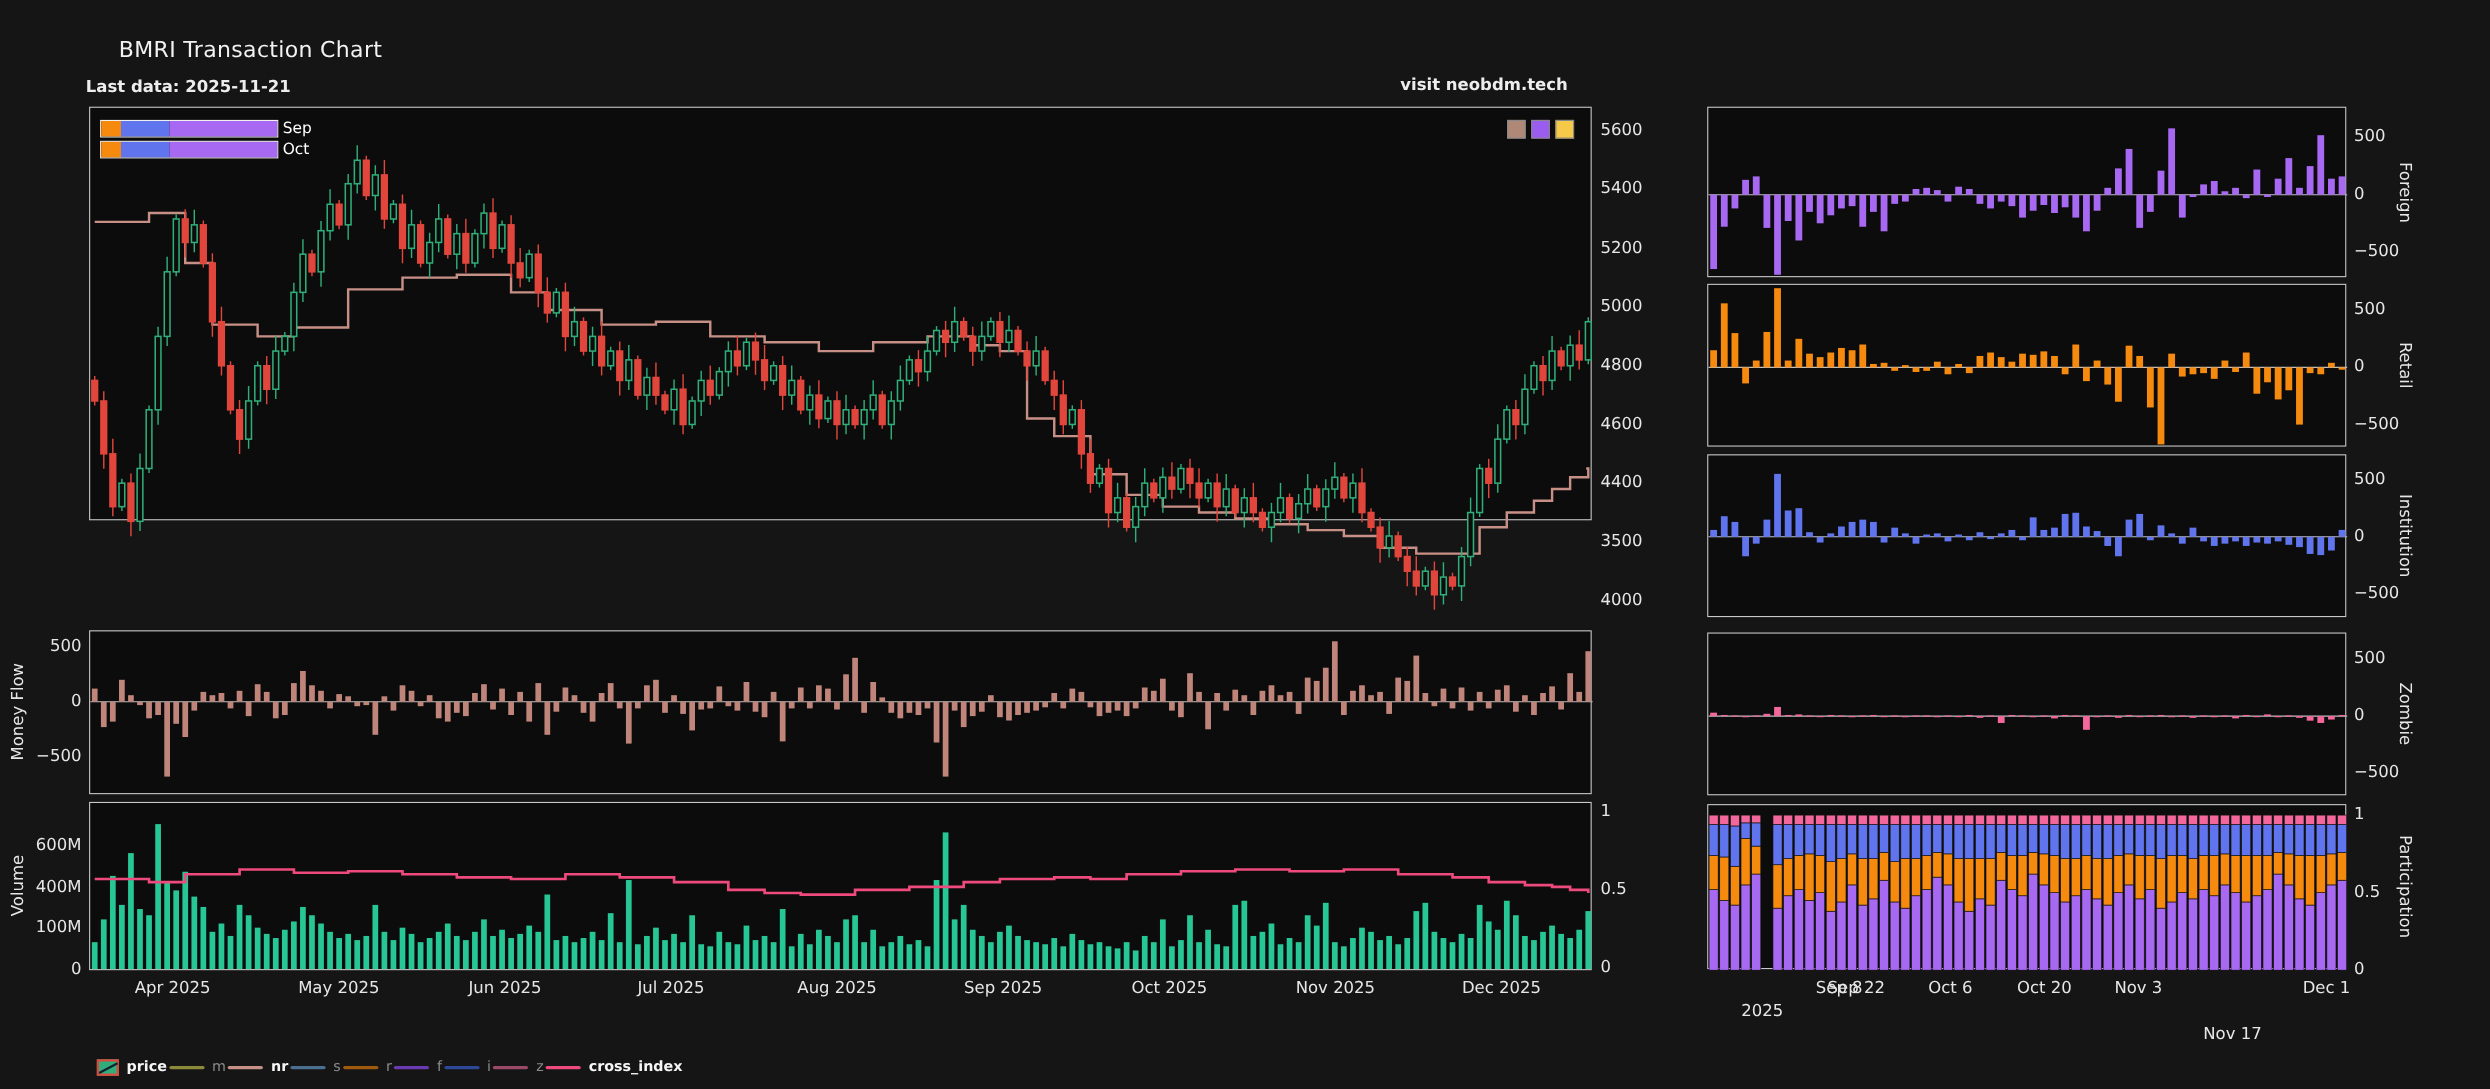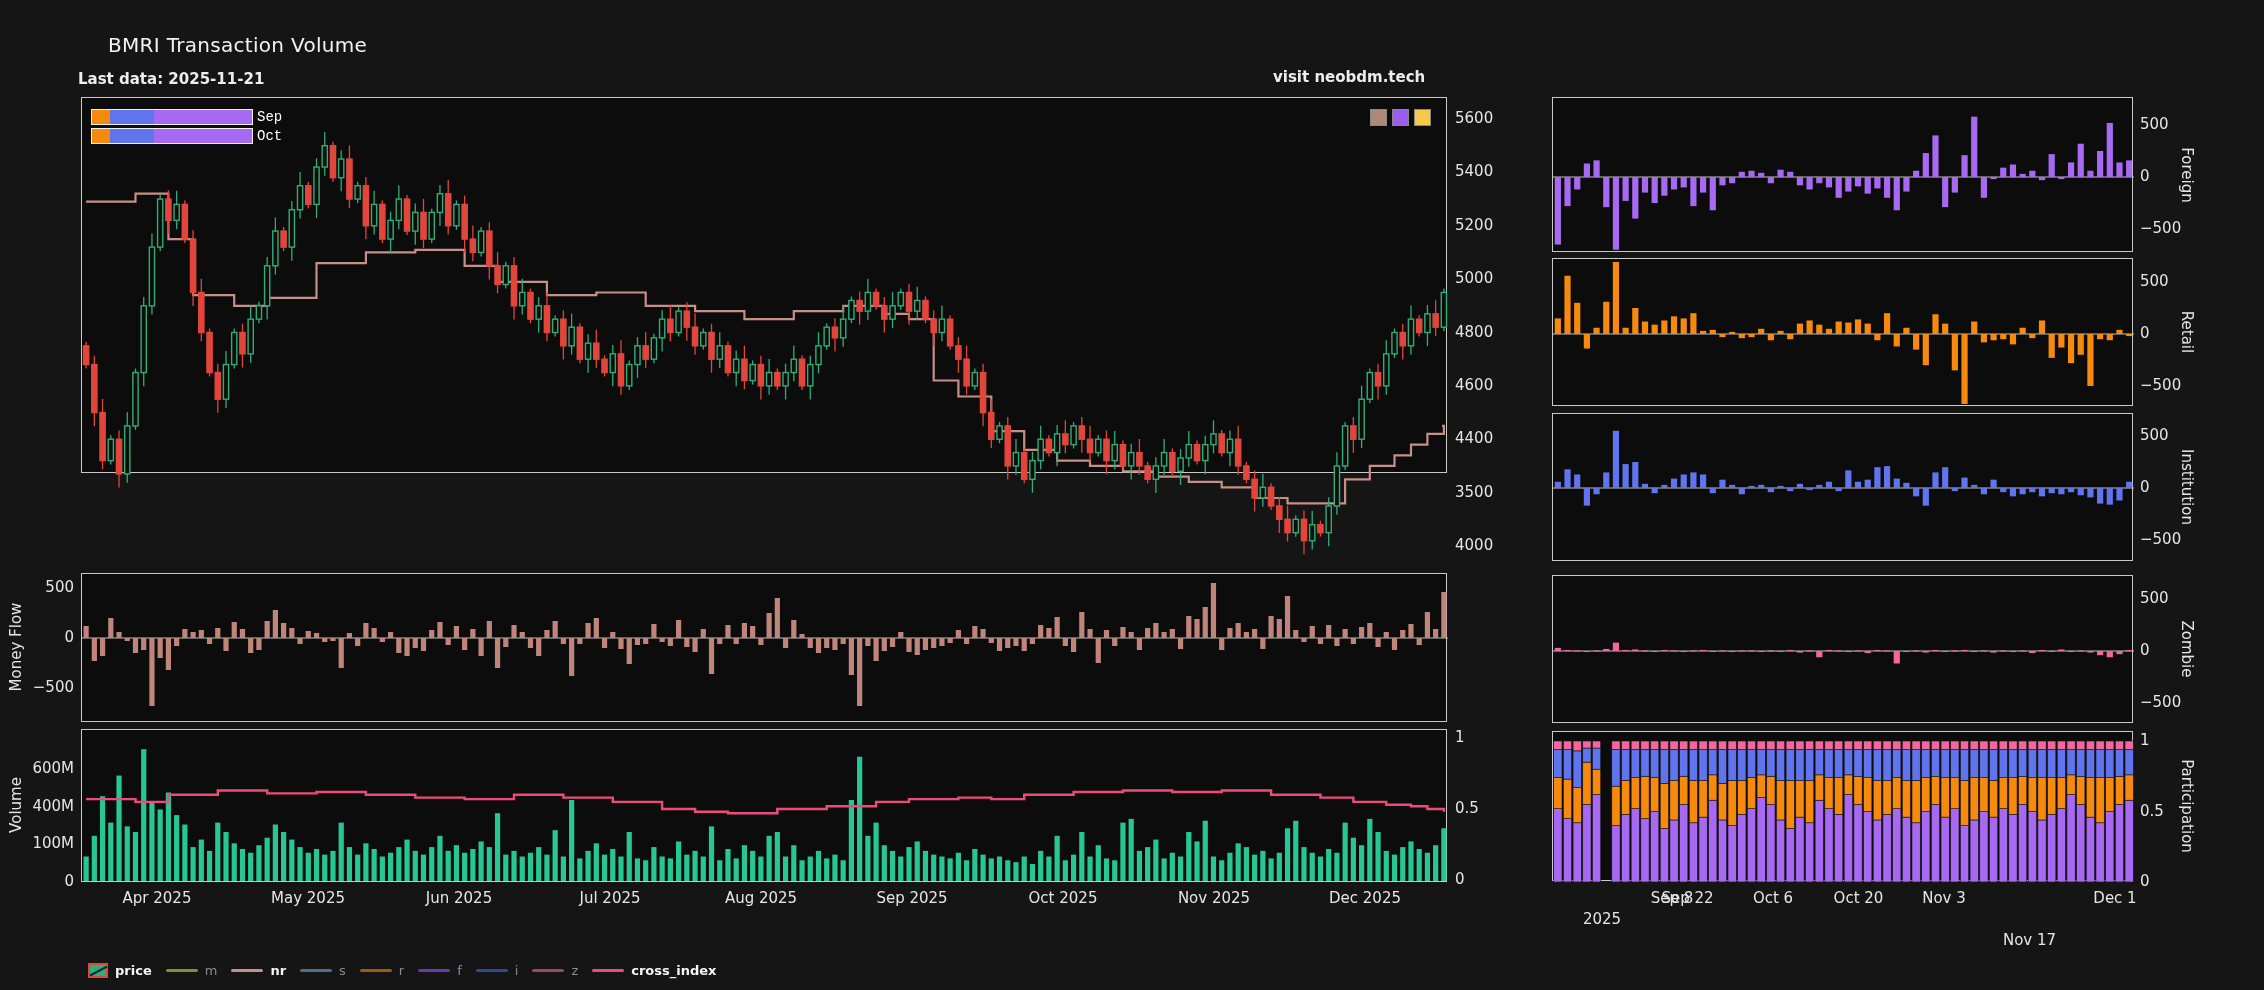--- a/index.html
+++ b/index.html
@@ -14,39 +14,39 @@
   .tick.r{transform:translate(-100%,-50%);} 
   .tick.l{transform:translate(0,-50%);}
   .tick.c{transform:translate(-50%,0);text-align:center;}
   .axlab{position:absolute;font-size:15px;color:#e6e6e6;white-space:nowrap;}
   .axlab.left{transform:translate(-50%,-50%) rotate(-90deg);}
   .axlab.right{transform:translate(-50%,-50%) rotate(90deg);}
   .mrow{position:absolute;display:flex;border:1px solid #f0f0f0;height:14px;}
   .mrow .seg{height:100%;}
   .mlab{position:absolute;font-size:14px;color:#fff;transform:translate(0,-50%);}
   .swatch{position:absolute;width:15px;height:15px;border:1px solid #888;}
-  #legend{position:absolute;left:88px;top:963px;display:flex;align-items:center;gap:14px;}
+  #legend{position:absolute;left:88px;top:963px;display:flex;align-items:center;gap:2px;}
   .lg-item{display:flex;align-items:center;gap:7px;cursor:pointer;}
   .lg-line{width:32px;height:3px;border-radius:2px;}
   .lg-lab{font-size:13px;}
   .lg-lab.on{color:#f5f5f5;font-weight:bold;}
   .lg-lab.dim{color:#8a8a8a;}
   .lg-candle{width:20px;height:15px;border:2px solid #e1463c;background:#2fae79;position:relative;box-sizing:border-box;}
   .lg-candle:after{content:"";position:absolute;left:-1px;top:5px;width:120%;height:2px;background:#123;transform:rotate(-28deg);}
 </style>
 </head>
 <body>
 
 <div id="app">
 
-  <div class="abs title" style="left:108px;top:33px;">BMRI Transaction Volume</div>
+  <div class="abs title" style="left:108px;top:33px;">BMRI Transaction Chart</div>
   <div class="abs subtle" style="left:78px;top:70px;">Last data: 2025-11-21</div>
   <div class="abs subtle" style="left:1273px;top:68px;">visit neobdm.tech</div>
 
-  <div class="panel" id="p-main" style="left:81px;top:97px;width:1366px;height:376px;font-family:Liberation Mono, monospace;">
+  <div class="panel" id="p-main" style="left:81px;top:97px;width:1366px;height:376px;">
     <svg id="svg-main" width="1366" height="468">
         <path d="M 4.1 103.7 H 53.5 V 95.7 H 86.4 V 141.1 H 111.1 V 197.1 H 152.2 V 207.8 H 185.2 V 199.8 H 234.5 V 165.1 H 283.9 V 154.4 H 333.3 V 151.8 H 382.6 V 167.8 H 415.6 V 183.8 H 464.9 V 197.1 H 514.3 V 194.5 H 563.7 V 207.8 H 613.1 V 213.1 H 662.4 V 221.2 H 711.8 V 213.1 H 761.2 V 207.8 H 802.3 V 215.8 H 827.0 V 221.2 H 851.7 V 282.5 H 876.4 V 298.5 H 909.3 V 333.2 H 942.2 V 351.9 H 975.1 V 362.6 H 1008.0 V 367.9 H 1041.0 V 373.3 H 1073.9 V 378.6 H 1106.8 V 383.9 H 1139.7 V 389.3 H 1172.6 V 400.0 H 1205.5 V 405.3 H 1238.5 V 405.3 H 1263.1 V 381.3 H 1287.8 V 367.9 H 1312.5 V 357.3 H 1329.0 V 346.6 H 1345.4 V 335.9 H 1361.9 V 327.9 H 1360" fill="none" stroke="#c79086" stroke-width="2.2"></path>
         <line x1="4.114457831325301" y1="243.840625" x2="4.114457831325301" y2="270.528125" stroke="#e1463c" stroke-width="1.3"></line>
         <rect x="1.5144578313253008" y="247.84374999999997" width="5.2" height="18.681250000000006" fill="#e1463c" stroke="#e1463c" stroke-width="1.4"></rect>
         <line x1="12.343373493975903" y1="257.718125" x2="12.343373493975903" y2="328.17312499999997" stroke="#e1463c" stroke-width="1.3"></line>
         <rect x="9.743373493975904" y="266.525" width="5.2" height="48.037499999999966" fill="#e1463c" stroke="#e1463c" stroke-width="1.4"></rect>
         <line x1="20.572289156626503" y1="300.951875" x2="20.572289156626503" y2="371.40687499999996" stroke="#e1463c" stroke-width="1.3"></line>
         <rect x="17.972289156626502" y="314.56249999999994" width="5.2" height="48.03750000000002" fill="#e1463c" stroke="#e1463c" stroke-width="1.4"></rect>
         <line x1="28.801204819277107" y1="337.246875" x2="28.801204819277107" y2="366.603125" stroke="#2fae79" stroke-width="1.3"></line>
         <rect x="26.201204819277105" y="341.24999999999994" width="5.2" height="21.350000000000023" fill="#0c0c0c" stroke="#2fae79" stroke-width="1.4"></rect>

